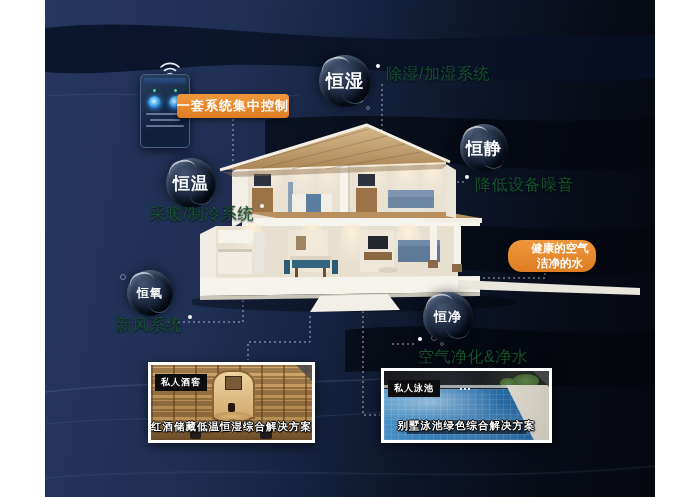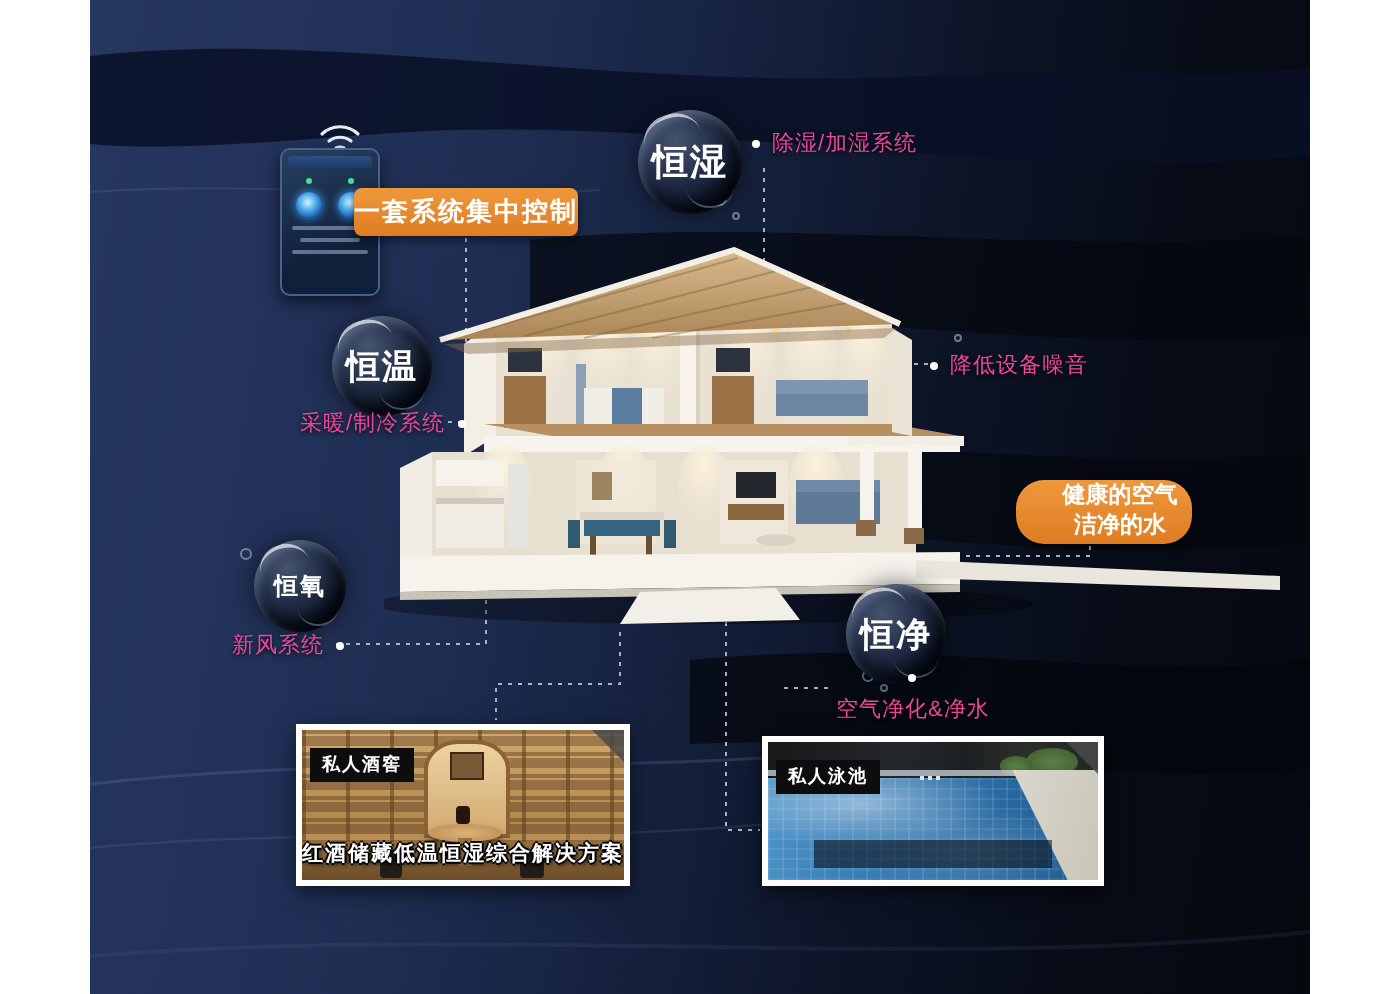--- a/index.html
+++ b/index.html
@@ -18,21 +18,21 @@
           box-shadow:inset 2px 3px 5px rgba(170,195,230,.35), inset -4px -5px 9px rgba(0,0,0,.75),
                      0 0 12px rgba(0,0,0,.55);
           color:#fff;font-weight:bold;font-family:"Liberation Serif", serif;letter-spacing:1px;}
   .bubble::before{content:"";position:absolute;left:6%;top:4%;width:55%;height:45%;
           border-top:2px solid rgba(255,255,255,.65);border-radius:50%;
           transform:rotate(-18deg);pointer-events:none;}
   .bubble::after{content:"";position:absolute;right:8%;bottom:6%;width:45%;height:38%;
           border-bottom:1px solid rgba(160,190,230,.4);border-radius:50%;pointer-events:none;}
 
   
-  .feat{position:absolute;display:flex;align-items:center;gap:6px;color:#ec4899;font-size:11px;
+  .feat{position:absolute;display:flex;gap:6px;color:#14532d;font-size:16px;
         letter-spacing:.5px;white-space:nowrap;text-shadow:0 1px 2px rgba(0,0,0,.8);}
   .dot{width:4px;height:4px;border-radius:50%;background:#fff;flex:0 0 auto;}
 
   
   .tag-orange{position:absolute;background:linear-gradient(#ef973c,#df7d22);color:#fff;
         font-family:"Liberation Serif", serif;font-weight:bold;border-radius:4px;
         display:flex;align-items:center;justify-content:center;text-align:center;
         box-shadow:0 2px 5px rgba(0,0,0,.5);}
 
   
@@ -264,27 +264,30 @@
   </div>
 
   <div class="tag-orange" style="left:508px;top:240px;width:72px;height:32px;font-size:11.5px;line-height:1.3;flex-direction:column;border-radius:14px;padding-left:16px;">
     <span>健康的空气</span>
     <span>洁净的水</span>
   </div>
 
   <div class="bubble" style="left:319px;top:55px;width:52px;height:52px;font-size:18px;">
     <span>恒湿</span>
   </div>
+  <div class="bubble" style="left:460px;top:124px;width:48px;height:48px;font-size:17px;">
+    <span>恒静</span>
+  </div>
   <div class="bubble" style="left:166px;top:158px;width:50px;height:50px;font-size:17px;">
     <span>恒温</span>
   </div>
   <div class="bubble" style="left:127px;top:270px;width:46px;height:46px;font-size:12px;">
     <span>恒氧</span>
   </div>
-  <div class="bubble" style="left:423px;top:292px;width:50px;height:50px;font-size:17px;">
+  <div class="bubble" style="left:423px;top:292px;width:50px;height:50px;font-size:13px;">
     <span>恒净</span>
   </div>
 
   <div class="feat" style="left:376px;top:64px;">
     <span class="dot"></span>
     <span>除湿/加湿系统</span>
   </div>
   <div class="feat" style="left:465px;top:175px;">
     <span class="dot"></span>
     <span>降低设备噪音</span>
@@ -324,16 +327,17 @@
       <div class="pp-building"></div>
       <div class="pp-bush" style="right:6%;top:4%;width:16%;height:20%;"></div>
       <div class="pp-bush" style="right:20%;top:10%;width:10%;height:14%;"></div>
       <div class="pp-rail"></div>
       <div class="pp-water"></div>
       <div class="pp-deck"></div>
       <div class="pp-ladder"></div>
       <div class="ribbon"></div>
       <div class="ptag">私人泳池</div>
       <div class="capbar"></div>
+      <div class="caption" style="bottom:7px;">别墅泳池绿色综合解决方案</div>
     </div>
   </div>
 
 </div>
 
 </body></html>

